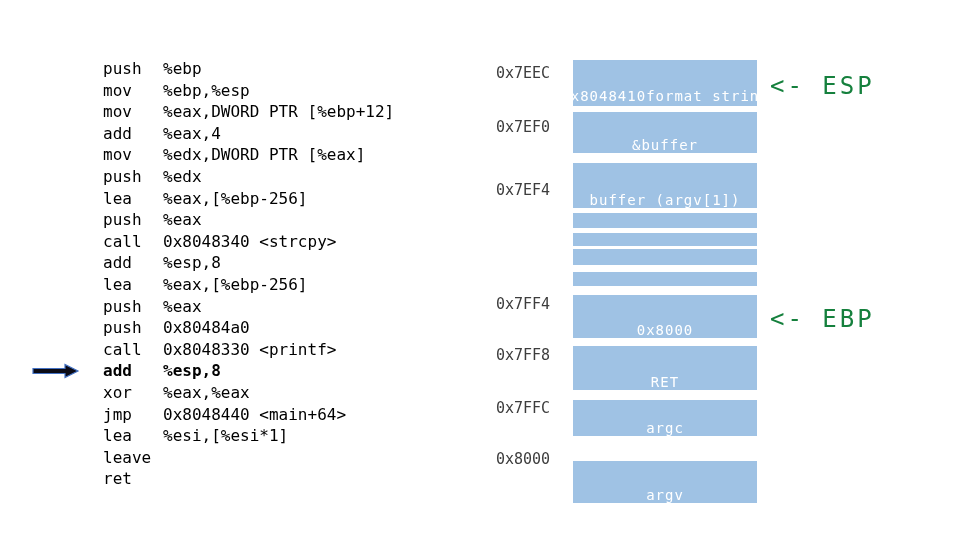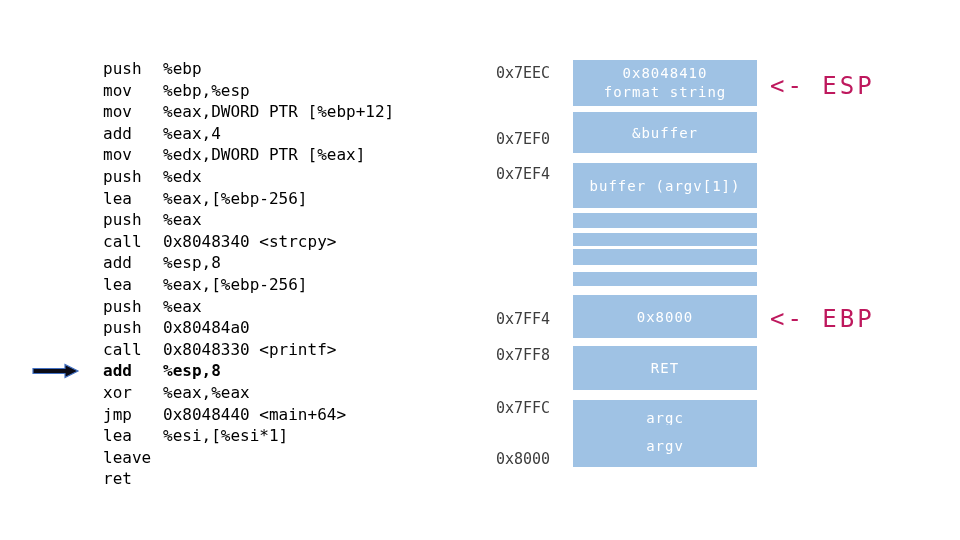--- a/index.html
+++ b/index.html
@@ -25,31 +25,31 @@
   .addr {
     position: absolute; left: 493px; width: 60px;
     text-align: center; font-size: 15px;
     color: var(--address-text, #3d3d3d);
   }
   .sbox {
     position: absolute; left: 573px; width: 184px;
     background: var(--box-fill, #9fc2e4);
     color: var(--box-text, #ffffff);
     font-size: 14px; text-align: center;
-    display: flex; flex-direction: column; align-items: center; justify-content: center;
+    display: flex; flex-direction: row; align-items: flex-end; justify-content: center;
     letter-spacing: 1px; white-space: pre;
   }
   .sbox.two-line span { display: block; line-height: 19px; }
   .strip { position: absolute; left: 573px; width: 184px; background: var(--box-fill, #9fc2e4); }
 
   
   .anno {
     position: absolute; left: 770px;
     font-size: 24px; letter-spacing: 3px; line-height: 28px;
-    color: #be185d; white-space: pre;
+    color: #15803d; white-space: pre;
   }
 </style>
 </head>
 <body>
 
 <div class="slide">
 
   <svg class="cur-arrow" width="48" height="16" viewBox="0 0 48 16">
     <path d="M1 5.5 L33 5.5 L33 1.5 L46 8 L33 14.5 L33 10.5 L1 10.5 Z"></path>
   </svg>
@@ -71,40 +71,40 @@
     <div class="asm-line"><span class="mn">call</span><span class="op">0x8048330 &lt;printf&gt;</span></div>
     <div class="asm-line current"><span class="mn">add</span><span class="op">%esp,8</span></div>
     <div class="asm-line"><span class="mn">xor</span><span class="op">%eax,%eax</span></div>
     <div class="asm-line"><span class="mn">jmp</span><span class="op">0x8048440 &lt;main+64&gt;</span></div>
     <div class="asm-line"><span class="mn">lea</span><span class="op">%esi,[%esi*1]</span></div>
     <div class="asm-line"><span class="mn">leave</span><span class="op"></span></div>
     <div class="asm-line"><span class="mn">ret</span><span class="op"></span></div>
   </div>
 
   <div class="addr" style="top:64px">0x7EEC</div>
-  <div class="addr" style="top:130px">0x7EF0</div>
-  <div class="addr" style="top:165px">0x7EF4</div>
-  <div class="addr" style="top:310px">0x7FF4</div>
+  <div class="addr" style="top:118px">0x7EF0</div>
+  <div class="addr" style="top:181px">0x7EF4</div>
+  <div class="addr" style="top:295px">0x7FF4</div>
   <div class="addr" style="top:346px">0x7FF8</div>
   <div class="addr" style="top:399px">0x7FFC</div>
   <div class="addr" style="top:450px">0x8000</div>
 
   <div class="sbox two-line" style="top:60px;height:46px">
     <span>0x8048410</span>
     <span>format string</span>
   </div>
   <div class="sbox" style="top:112px;height:41px">&amp;buffer</div>
   <div class="sbox" style="top:163px;height:45px">buffer (argv[1])</div>
 
   <div class="strip" style="top:213px;height:15px"></div>
   <div class="strip" style="top:233px;height:13px"></div>
   <div class="strip" style="top:249px;height:16px"></div>
   <div class="strip" style="top:272px;height:14px"></div>
 
   <div class="sbox" style="top:295px;height:43px">0x8000</div>
   <div class="sbox" style="top:346px;height:44px">RET</div>
   <div class="sbox" style="top:400px;height:36px">argc</div>
-  <div class="sbox" style="top:425px;height:42px">argv</div>
+  <div class="sbox" style="top:461px;height:42px">argv</div>
 
   <div class="anno" style="top:72px">&lt;- ESP</div>
   <div class="anno" style="top:305px">&lt;- EBP</div>
 
 </div>
 
 </body></html>

